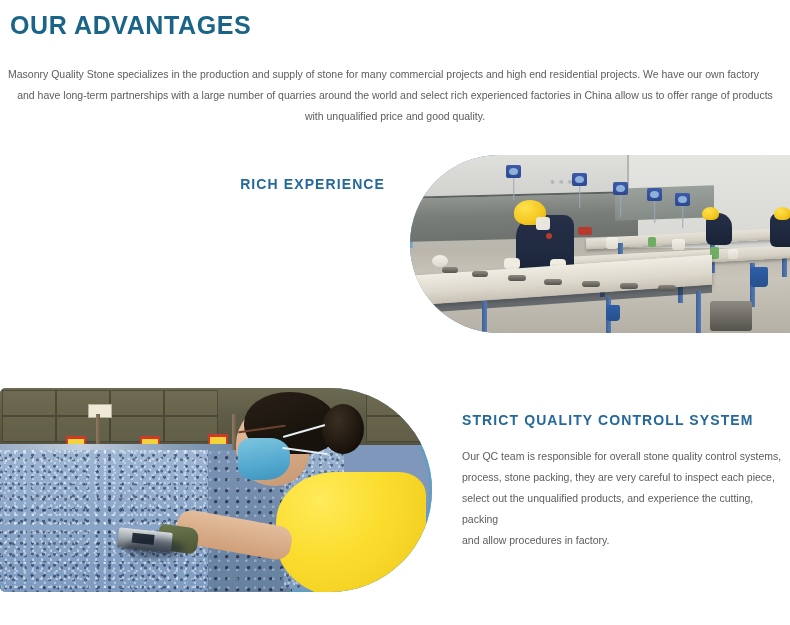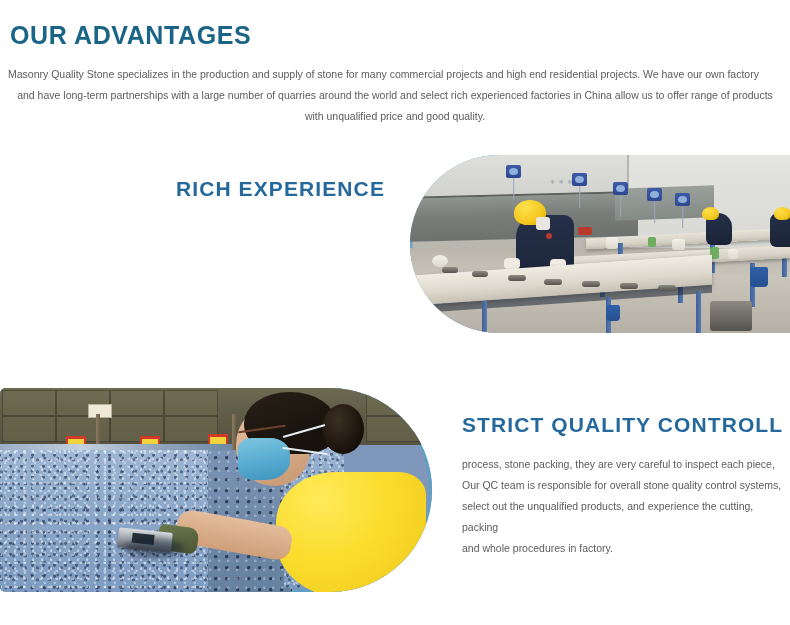--- a/index.html
+++ b/index.html
@@ -14,21 +14,21 @@
     position: relative;
     overflow: hidden;
     font-family: "Liberation Sans", "DejaVu Sans", sans-serif;
     -webkit-font-smoothing: antialiased;
   }
 
   
   .page-title {
     position: absolute;
     left: 10px;
-    top: 22px;
+    top: 12px;
     font-size: 25px;
     font-weight: bold;
     letter-spacing: 0.6px;
     color: #1a6587;
     line-height: 1.1;
     white-space: nowrap;
   }
 
   
   .intro {
@@ -46,21 +46,21 @@
 
   
   .sec1-text {
     position: absolute;
     left: 30px;
     top: 176px;
     width: 355px;
     text-align: right;
   }
   .sec-heading {
-    font-size: 21px;
+    font-size: 14px;
     font-weight: bold;
     letter-spacing: 1.1px;
     color: #24689c;
     line-height: 1.2;
     white-space: nowrap;
   }
   .sec1-body {
     margin-top: 15px;
     font-size: 10.5px;
     line-height: 21px;
@@ -451,18 +451,18 @@
     <div class="qc-mask" style="left:238px; top:50px; width:52px; height:42px;"></div>
     <div class="qc-strap" style="left:282px; top:42px; width:44px; transform:rotate(-16deg);"></div>
     <div class="qc-strap" style="left:282px; top:62px; width:46px; transform:rotate(8deg);"></div>
     <div class="qc-glasses" style="left:238px; top:40px; width:48px; transform:rotate(-8deg);"></div>
   </div>
 </div>
 
 <div class="sec2-text">
   <div class="sec-heading">STRICT QUALITY CONTROLL SYSTEM</div>
   <div class="sec2-body">
+    <div>Our QC team is responsible for overall stone quality control systems,</div>
     <div>process, stone packing, they are very careful to inspect each piece,</div>
-    <div>Our QC team is responsible for overall stone quality control systems,</div>
     <div>select out the unqualified products, and experience the cutting, packing</div>
-    <div>and whole procedures in factory.</div>
+    <div>and allow procedures in factory.</div>
   </div>
 </div>
 
 </body></html>

